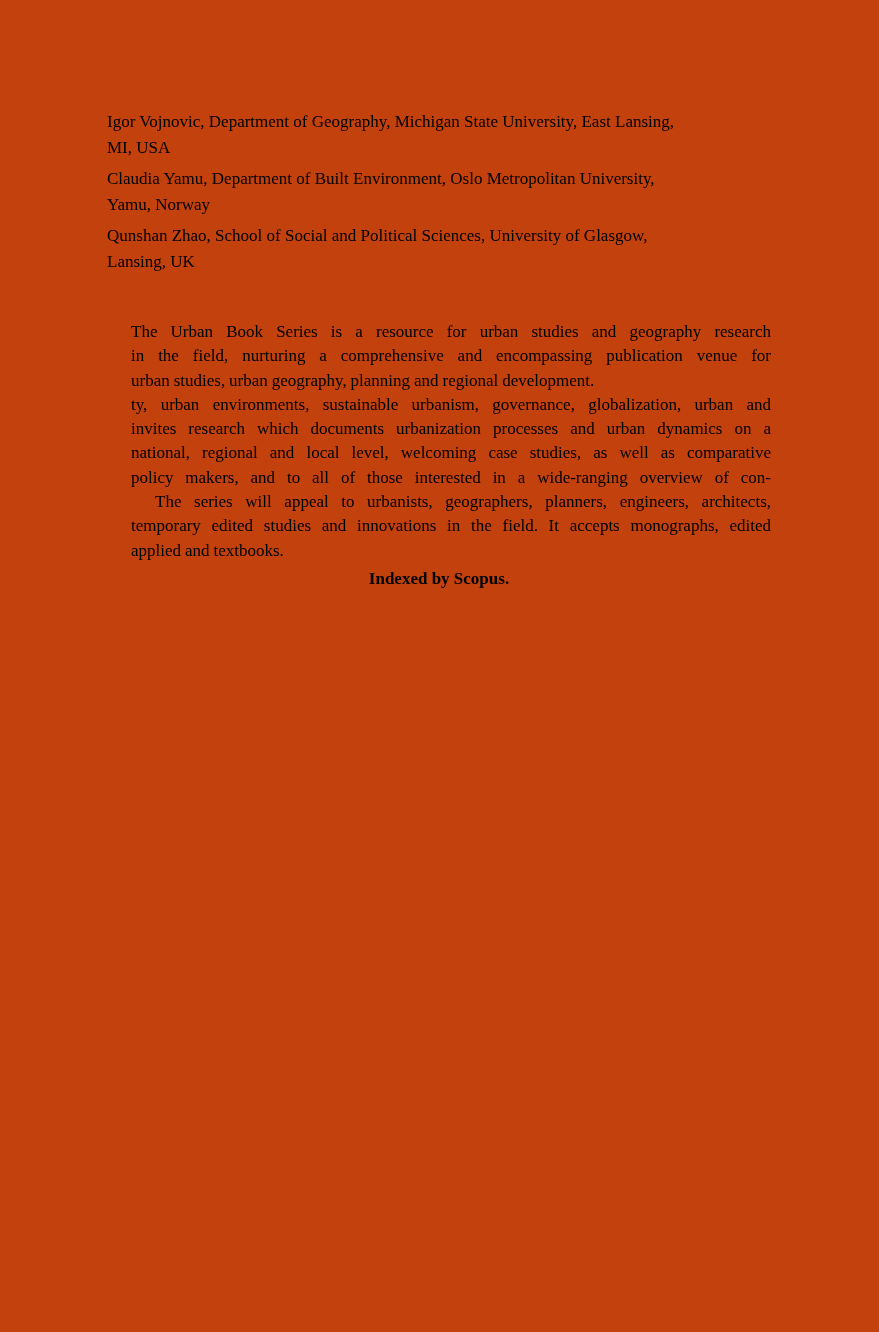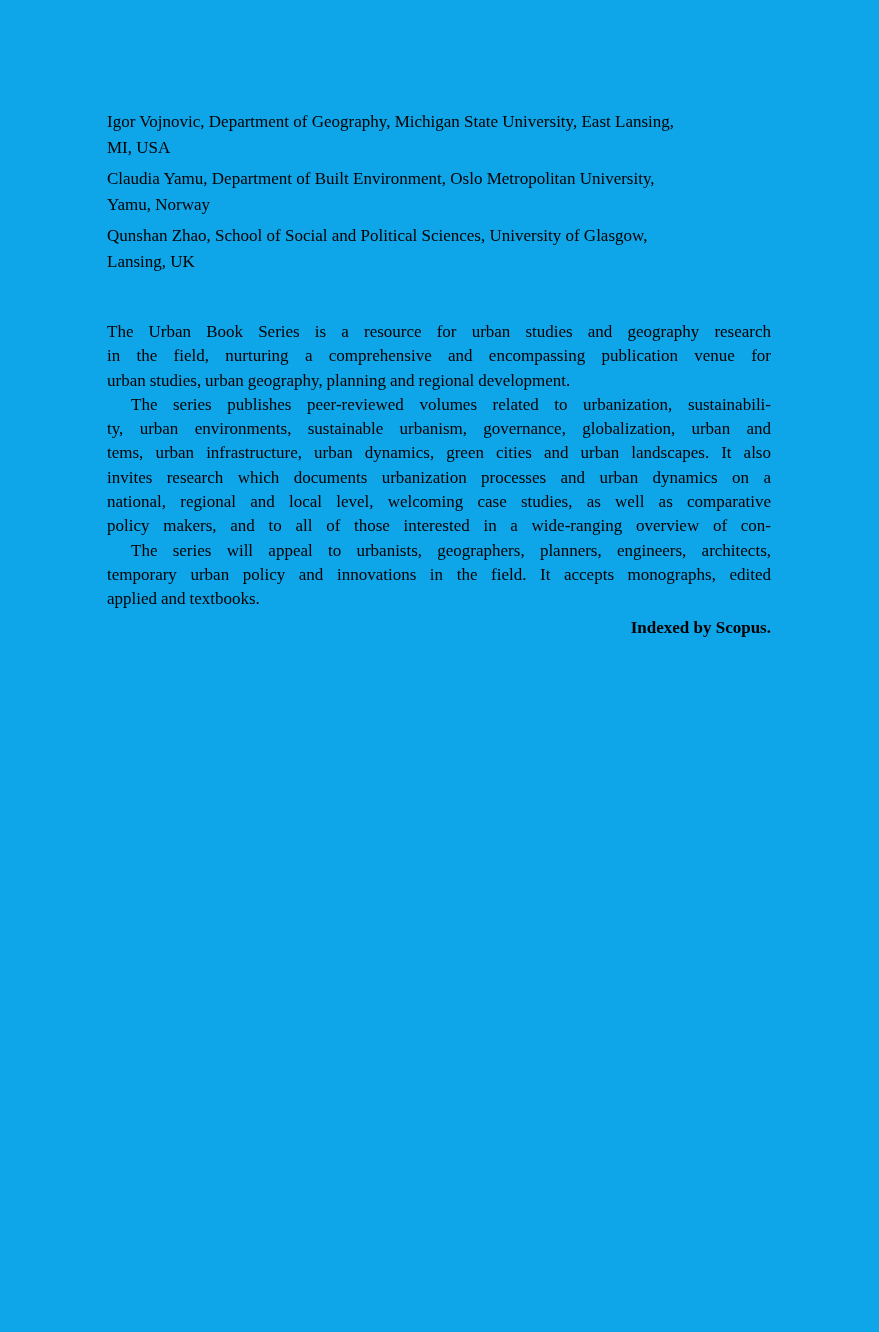--- a/index.html
+++ b/index.html
@@ -1,21 +1,21 @@
 <!DOCTYPE html>
 <html><head>
 <meta charset="utf-8">
 <style>
   * { box-sizing: border-box; }
   html, body { margin: 0; padding: 0; background: #ffffff; }
   .page {
     position: relative;
     width: 879px;
     height: 1332px;
-    background: #0ea5e9;
+    background: #c2410c;
     color: #000000;
     font-family: "Liberation Serif", "DejaVu Serif", serif;
     padding: 109px 108px 0 107px;
     overflow: hidden;
   }
   .editors { }
   .editor-entry {
     font-size: 17px;
     line-height: 25.5px;
     margin: 0 0 6px 0;
@@ -26,29 +26,30 @@
   .description { margin-top: 46px; }
   .paragraph { margin: 0; }
   .jline {
     font-size: 17px;
     line-height: 24.3px;
     text-align: justify;
     text-align-last: justify;
     word-spacing: -0.3px;
     max-height: 25px;
     overflow: hidden;
+    margin-left: 24px;
   }
   .jline.last { text-align-last: left; }
   .jline.indent { text-indent: 24px; }
   .indexed {
     margin: 4px 0 0 0;
     font-size: 17px;
     line-height: 24.3px;
     font-weight: bold;
-    text-align: right;
+    text-align: center;
   }
 </style>
 </head>
 <body>
 
 <div class="page">
   <section class="editors">
       <div class="editor-entry">
         <div class="editor-line">Igor Vojnovic, Department of Geography, Michigan State University, East Lansing,</div>
         <div class="editor-line">MI, USA</div>
@@ -62,27 +63,25 @@
         <div class="editor-line">Lansing, UK</div>
       </div>
     </section>
   <section class="description">
       <div class="paragraph">
         <div class="jline">The Urban Book Series is a resource for urban studies and geography research</div>
         <div class="jline">in the field, nurturing a comprehensive and encompassing publication venue for</div>
         <div class="jline last">urban studies, urban geography, planning and regional development.</div>
       </div>
       <div class="paragraph">
-        <div class="jline indent">The series publishes peer-reviewed volumes related to urbanization, sustainabili-</div>
         <div class="jline">ty, urban environments, sustainable urbanism, governance, globalization, urban and</div>
-        <div class="jline">tems, urban infrastructure, urban dynamics, green cities and urban landscapes. It also</div>
         <div class="jline">invites research which documents urbanization processes and urban dynamics on a</div>
         <div class="jline">national, regional and local level, welcoming case studies, as well as comparative</div>
       </div>
       <div class="paragraph">
         <div class="jline">policy makers, and to all of those interested in a wide-ranging overview of con-</div>
         <div class="jline indent">The series will appeal to urbanists, geographers, planners, engineers, architects,</div>
-        <div class="jline">temporary urban policy and innovations in the field. It accepts monographs, edited</div>
+        <div class="jline">temporary edited studies and innovations in the field. It accepts monographs, edited</div>
         <div class="jline last">applied and textbooks.</div>
       </div>
     </section>
   <p class="indexed">Indexed by Scopus.</p>
 </div>
 
 </body></html>

